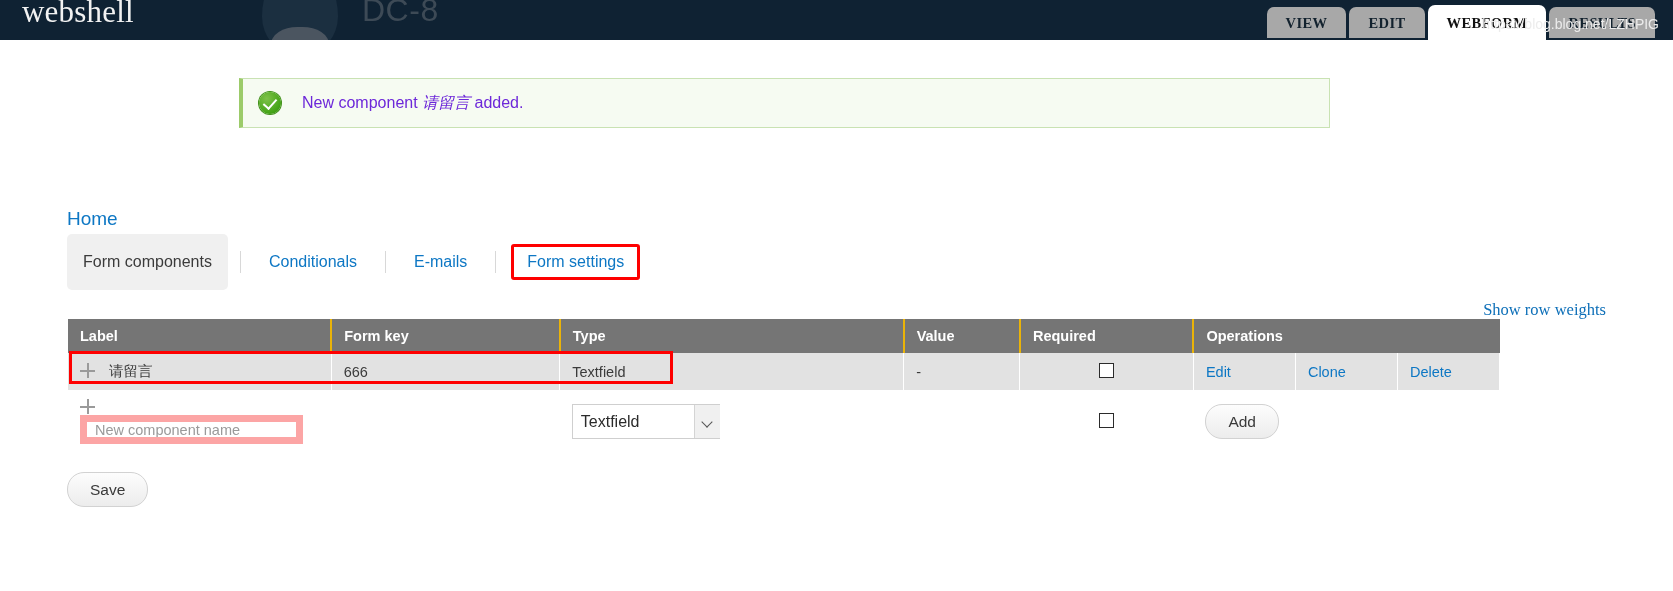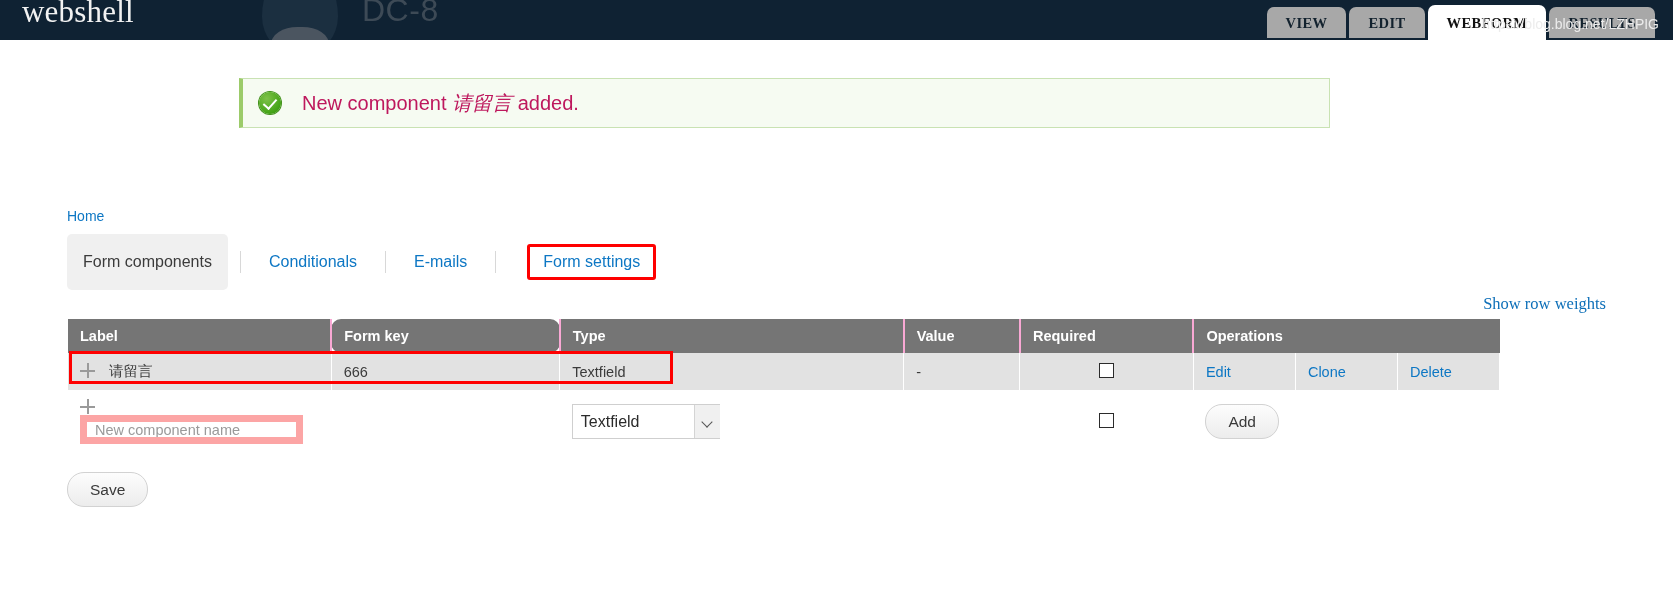--- a/index.html
+++ b/index.html
@@ -127,33 +127,33 @@
     left: 6.5px;
     top: 4px;
     width: 6px;
     height: 11px;
     border: solid #ffffff;
     border-width: 0 2.6px 2.6px 0;
     transform: rotate(42deg);
   }
   .status-text {
     margin-left: 21px;
-    font-size: 20px;
-    color: #be185d;
+    font-size: 16px;
+    color: #6d28d9;
   }
   .status-text .cjk {
     font-style: italic;
     font-family: "DejaVu Sans", sans-serif;
   }
 
   .breadcrumb {
     position: absolute;
     left: 67px;
     top: 168px;
-    font-size: 14px;
+    font-size: 19px;
   }
   .breadcrumb a {
     color: #0d77c4;
     text-decoration: none;
     cursor: pointer;
   }
 
   
   .subtabs {
     position: absolute;
@@ -179,28 +179,28 @@
   .subtab-sep {
     width: 1px;
     height: 22px;
     background: #d8d8d8;
     margin: 0 12px;
   }
   .subtab.highlight {
     border: 3px solid #fe0000;
     border-radius: 3px;
     padding: 7px 13px;
-    margin-left: 19px;
+    margin-left: 3px;
   }
 
   
   .row-weights {
     position: absolute;
     right: 67px;
-    top: 254px;
+    top: 260px;
     font-family: "Liberation Serif", serif;
     font-size: 16.5px;
     color: #0d6fb8;
     cursor: pointer;
     white-space: nowrap;
   }
 
   
   .comp-table {
     position: absolute;
@@ -210,36 +210,36 @@
     border-collapse: collapse;
     font-size: 14.5px;
   }
   .comp-table th {
     background: #757575;
     color: #ffffff;
     text-align: left;
     font-weight: bold;
     font-size: 14.5px;
     padding: 9px 12px;
-    border-right: 2px solid #f9a8d4;
+    border-right: 2px solid #eab308;
     white-space: nowrap;
   }
   .comp-table th:last-child { border-right: none; }
   .comp-table td {
     padding: 9px 12px;
     border-right: 1px solid #ffffff;
     vertical-align: middle;
     color: #3b3b3b;
     height: 34px;
   }
   .comp-table tr.data-row td { background: #e2e2e2; }
   .comp-table tr.new-row td { background: #ffffff; border-right: none; }
 
   .col-label    { width: 258px; }
-  .col-key      { width: 224px; border-radius: 10px; }
+  .col-key      { width: 224px; }
   .col-type     { width: 337px; }
   .col-value    { width: 114px; }
   .col-required { width: 170px; }
   .col-op       { width: 100px; }
 
   .drag-handle {
     display: inline-block;
     width: 15px;
     height: 15px;
     position: relative;

